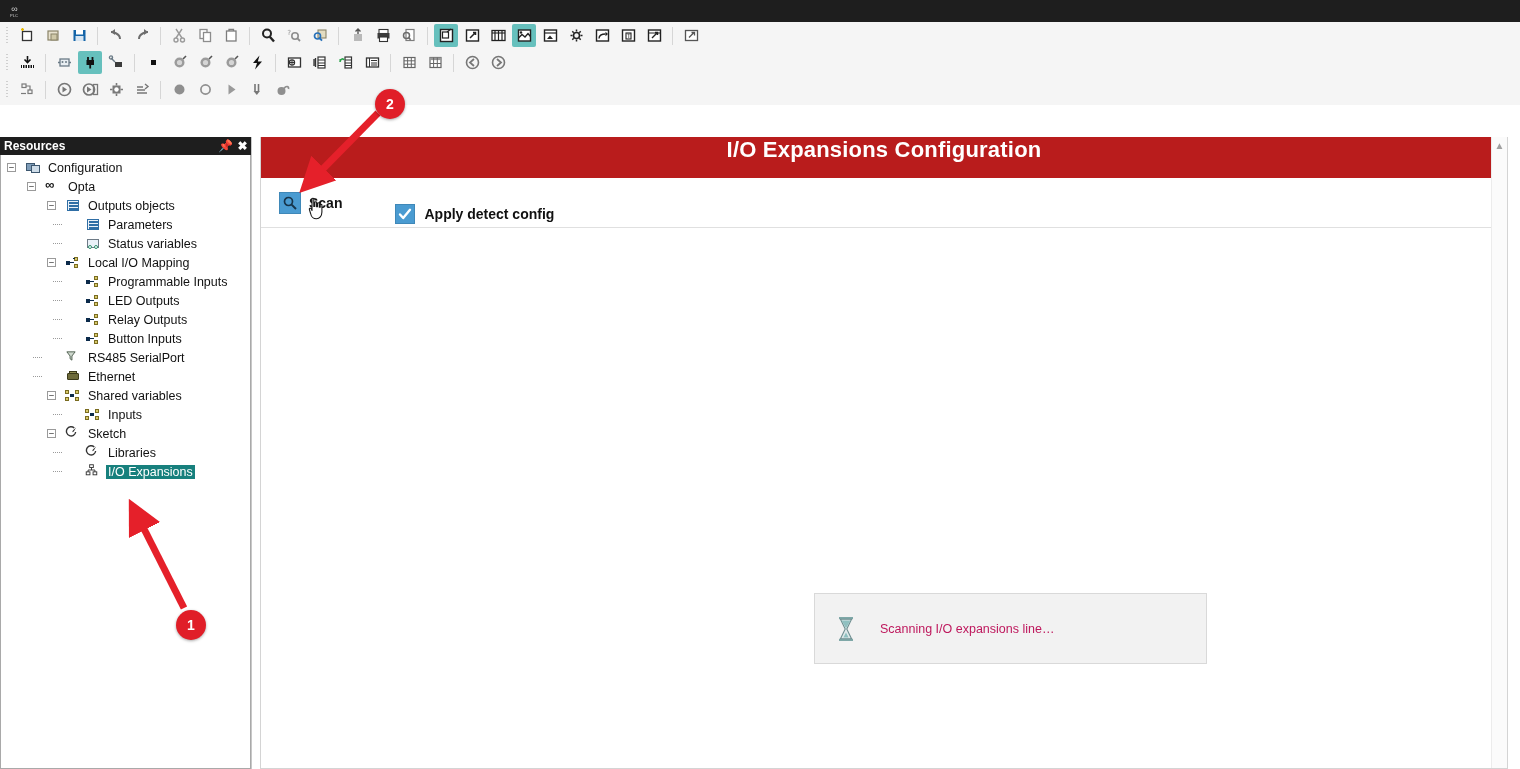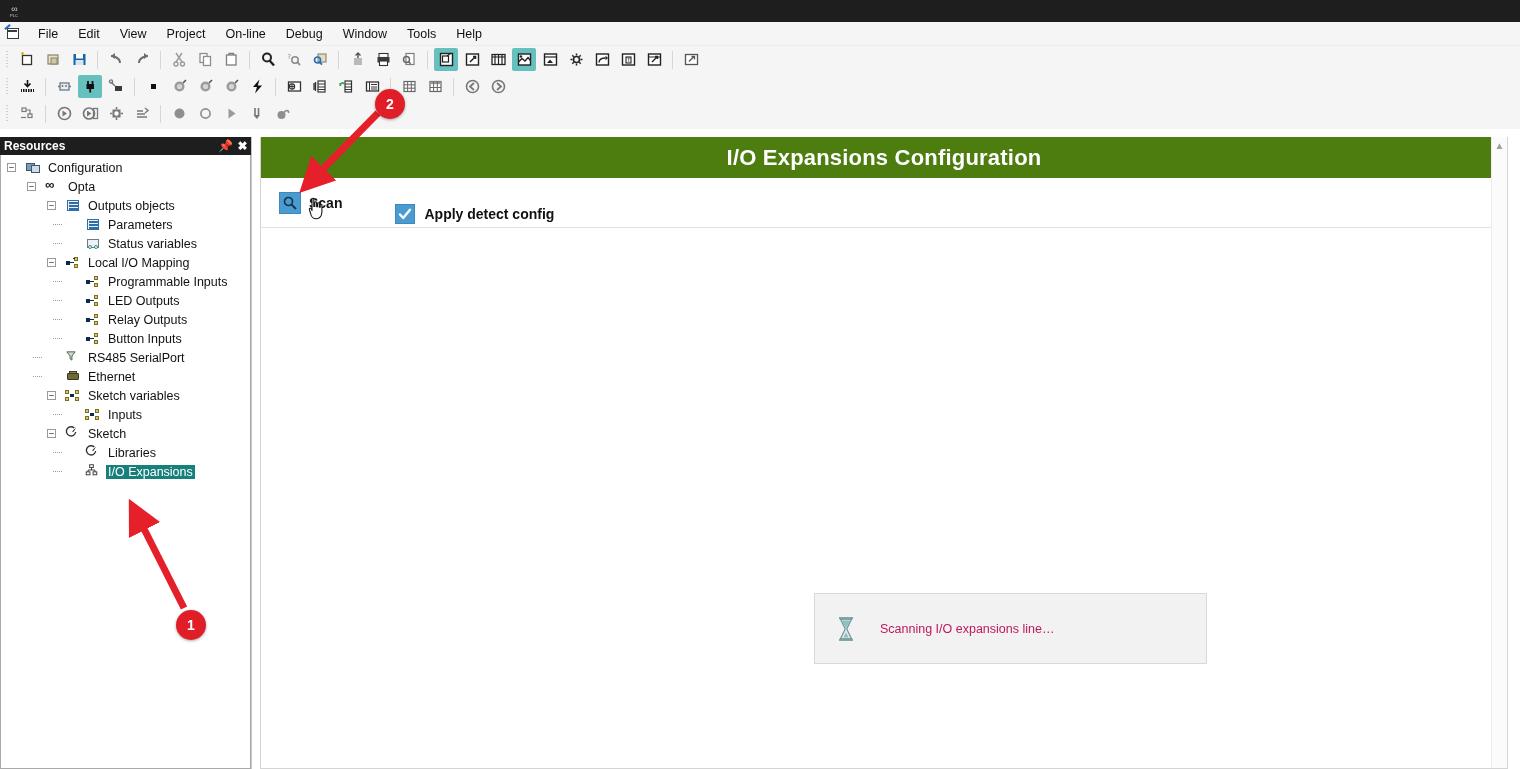--- a/index.html
+++ b/index.html
@@ -166,22 +166,22 @@
   
   .content {
     position: absolute; left: 260px; top: 137px;
     width: 1248px; height: 632px;
     background: #ffffff;
     border: 1px solid #d4d4d4;
     border-top: none;
     overflow: hidden;
   }
   .page-title-bar {
-    height: 41px; background: #4d7c0f;
-    display: flex; align-items: center; justify-content: center;
+    height: 41px; background: #b91c1c;
+    display: flex; justify-content: center;
   }
   .page-title {
     color: #ffffff; font-size: 22px; font-weight: 700;
     letter-spacing: 0.2px;
   }
   .cmd-row {
     height: 50px; display: flex; align-items: center;
     padding-left: 18px; border-bottom: 1px solid #e0e0e0;
     background: #ffffff;
   }
@@ -250,36 +250,20 @@
 <div id="app">
 
   <div class="titlebar">
     <div class="applogo">
       <span class="inf">∞</span>
         <span class="plc">PLC</span>
     </div>
     <div class="ttext"></div>
   </div>
 
-  <div class="menubar">
-    <div class="menu-appicon">
-      <div class="mi-box"></div>
-        <div class="mi-bar"></div>
-        <div class="mi-pen"></div>
-    </div>
-    <div class="mitem">File</div>
-    <div class="mitem">Edit</div>
-    <div class="mitem">View</div>
-    <div class="mitem">Project</div>
-    <div class="mitem">On-line</div>
-    <div class="mitem">Debug</div>
-    <div class="mitem">Window</div>
-    <div class="mitem">Tools</div>
-    <div class="mitem">Help</div>
-  </div>
 
   <div class="toolbars">
 
     <div class="tbrow">
       <div class="grip"></div>
 
       <div class="tbtn">
         <svg width="17" height="17" viewBox="0 0 17 17">
             <rect x="3.5" y="4.5" width="9" height="9" fill="#fff" stroke="#333" stroke-width="1.3"></rect>
             <path d="M2 2.5 L5 2.5 M3.5 1 L3.5 4" stroke="#e6b800" stroke-width="1.3"></path>
@@ -789,21 +773,21 @@
         <div class="exp" style="left:46px">−</div>
         <div class="ico" style="margin-left:64px">
           <div class="gi ic-shared">
             <div class="gi y" style="left:0px;top:2px"></div>
             <div class="gi y" style="left:0px;top:9px"></div>
             <div class="gi sq" style="left:5px;top:6px"></div>
             <div class="gi y" style="left:10px;top:2px"></div>
             <div class="gi y" style="left:10px;top:9px"></div>
           </div>
         </div>
-        <div class="lbl">Sketch variables</div>
+        <div class="lbl">Shared variables</div>
       </div>
 
       <div class="tnode">
         <div class="dash" style="left:52px; top:9px;"></div>
         <div class="ico" style="margin-left:84px">
           <div class="gi ic-shared">
             <div class="gi y" style="left:0px;top:2px"></div>
             <div class="gi y" style="left:0px;top:9px"></div>
             <div class="gi sq" style="left:5px;top:6px"></div>
             <div class="gi y" style="left:10px;top:2px"></div>

